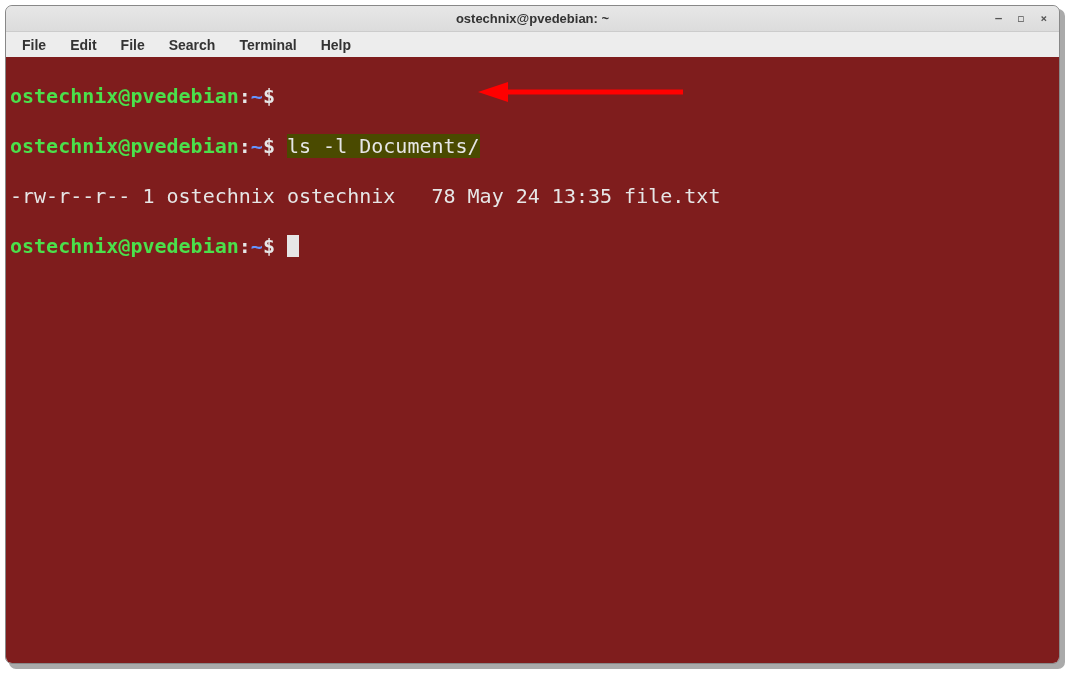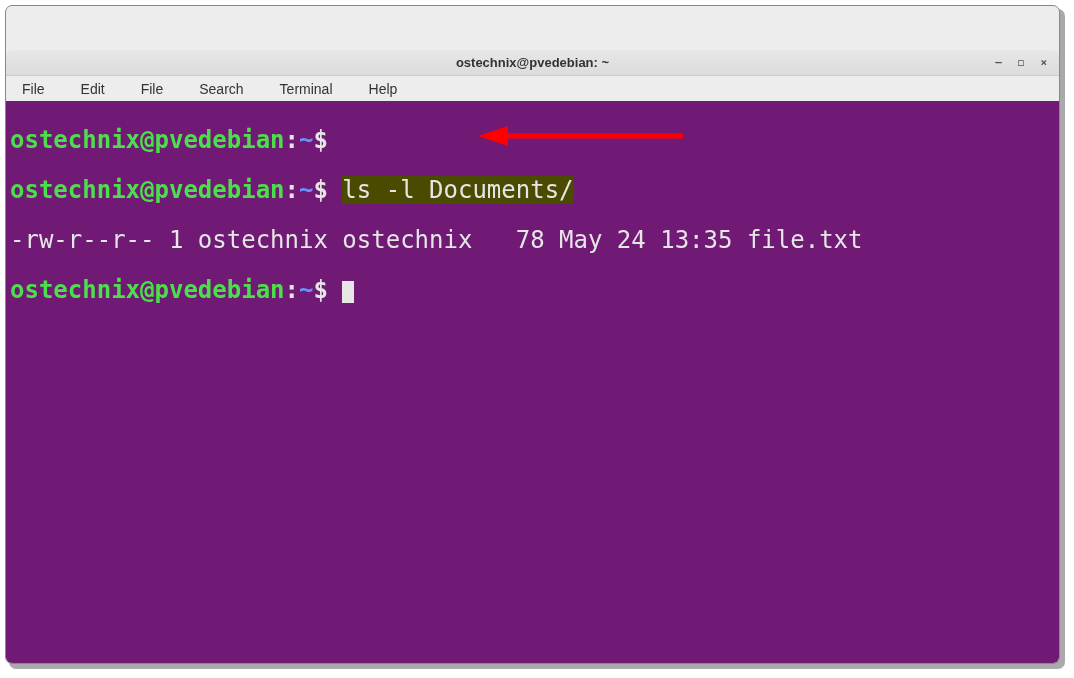--- a/index.html
+++ b/index.html
@@ -34,21 +34,20 @@
       border-bottom: 1px solid #ccc;
       display: flex;
       align-items: center;
       justify-content: center;
       font-size: 13px;
       font-weight: bold;
       color: #333;
       position: relative;
       border-top-left-radius: 7px;
       border-top-right-radius: 7px;
-      margin-top: 44px;
     }
     .winctl {
       position: absolute;
       right: 4px; top: 0; bottom: 0;
       display: flex;
       align-items: center;
       gap: 12px;
       padding-right: 6px;
       font-family: monospace;
     }
@@ -57,32 +56,33 @@
       color: #555;
       cursor: pointer;
       padding: 0 2px;
       font-weight: bold;
     }
     .menubar {
       height: 25px;
       background: #ededed;
       display: flex;
       align-items: center;
-      gap: 20px;
+      gap: 8px;
       padding: 0 8px;
       font-size: 14px;
       color: #333;
+      font-weight: bold;
     }
     .menubar span { padding: 2px 8px; cursor: pointer; }
     .terminal {
       flex: 1;
-      background: #701a75;
+      background: #7f1d1d;
       padding: 2px 4px;
       font-family: "DejaVu Sans Mono","Liberation Mono",monospace;
-      font-size: 24px;
+      font-size: 20px;
       line-height: 25px;
       color: #e6e6e6;
       white-space: pre;
       overflow: hidden;
       position: relative;
     }
     .prompt-user { color: #4be04b; font-weight: bold; }
     .prompt-sep  { color: #e6e6e6; font-weight: bold; }
     .prompt-path { color: #6495ff; font-weight: bold; }
     .prompt-dol  { color: #e6e6e6; font-weight: bold; }

